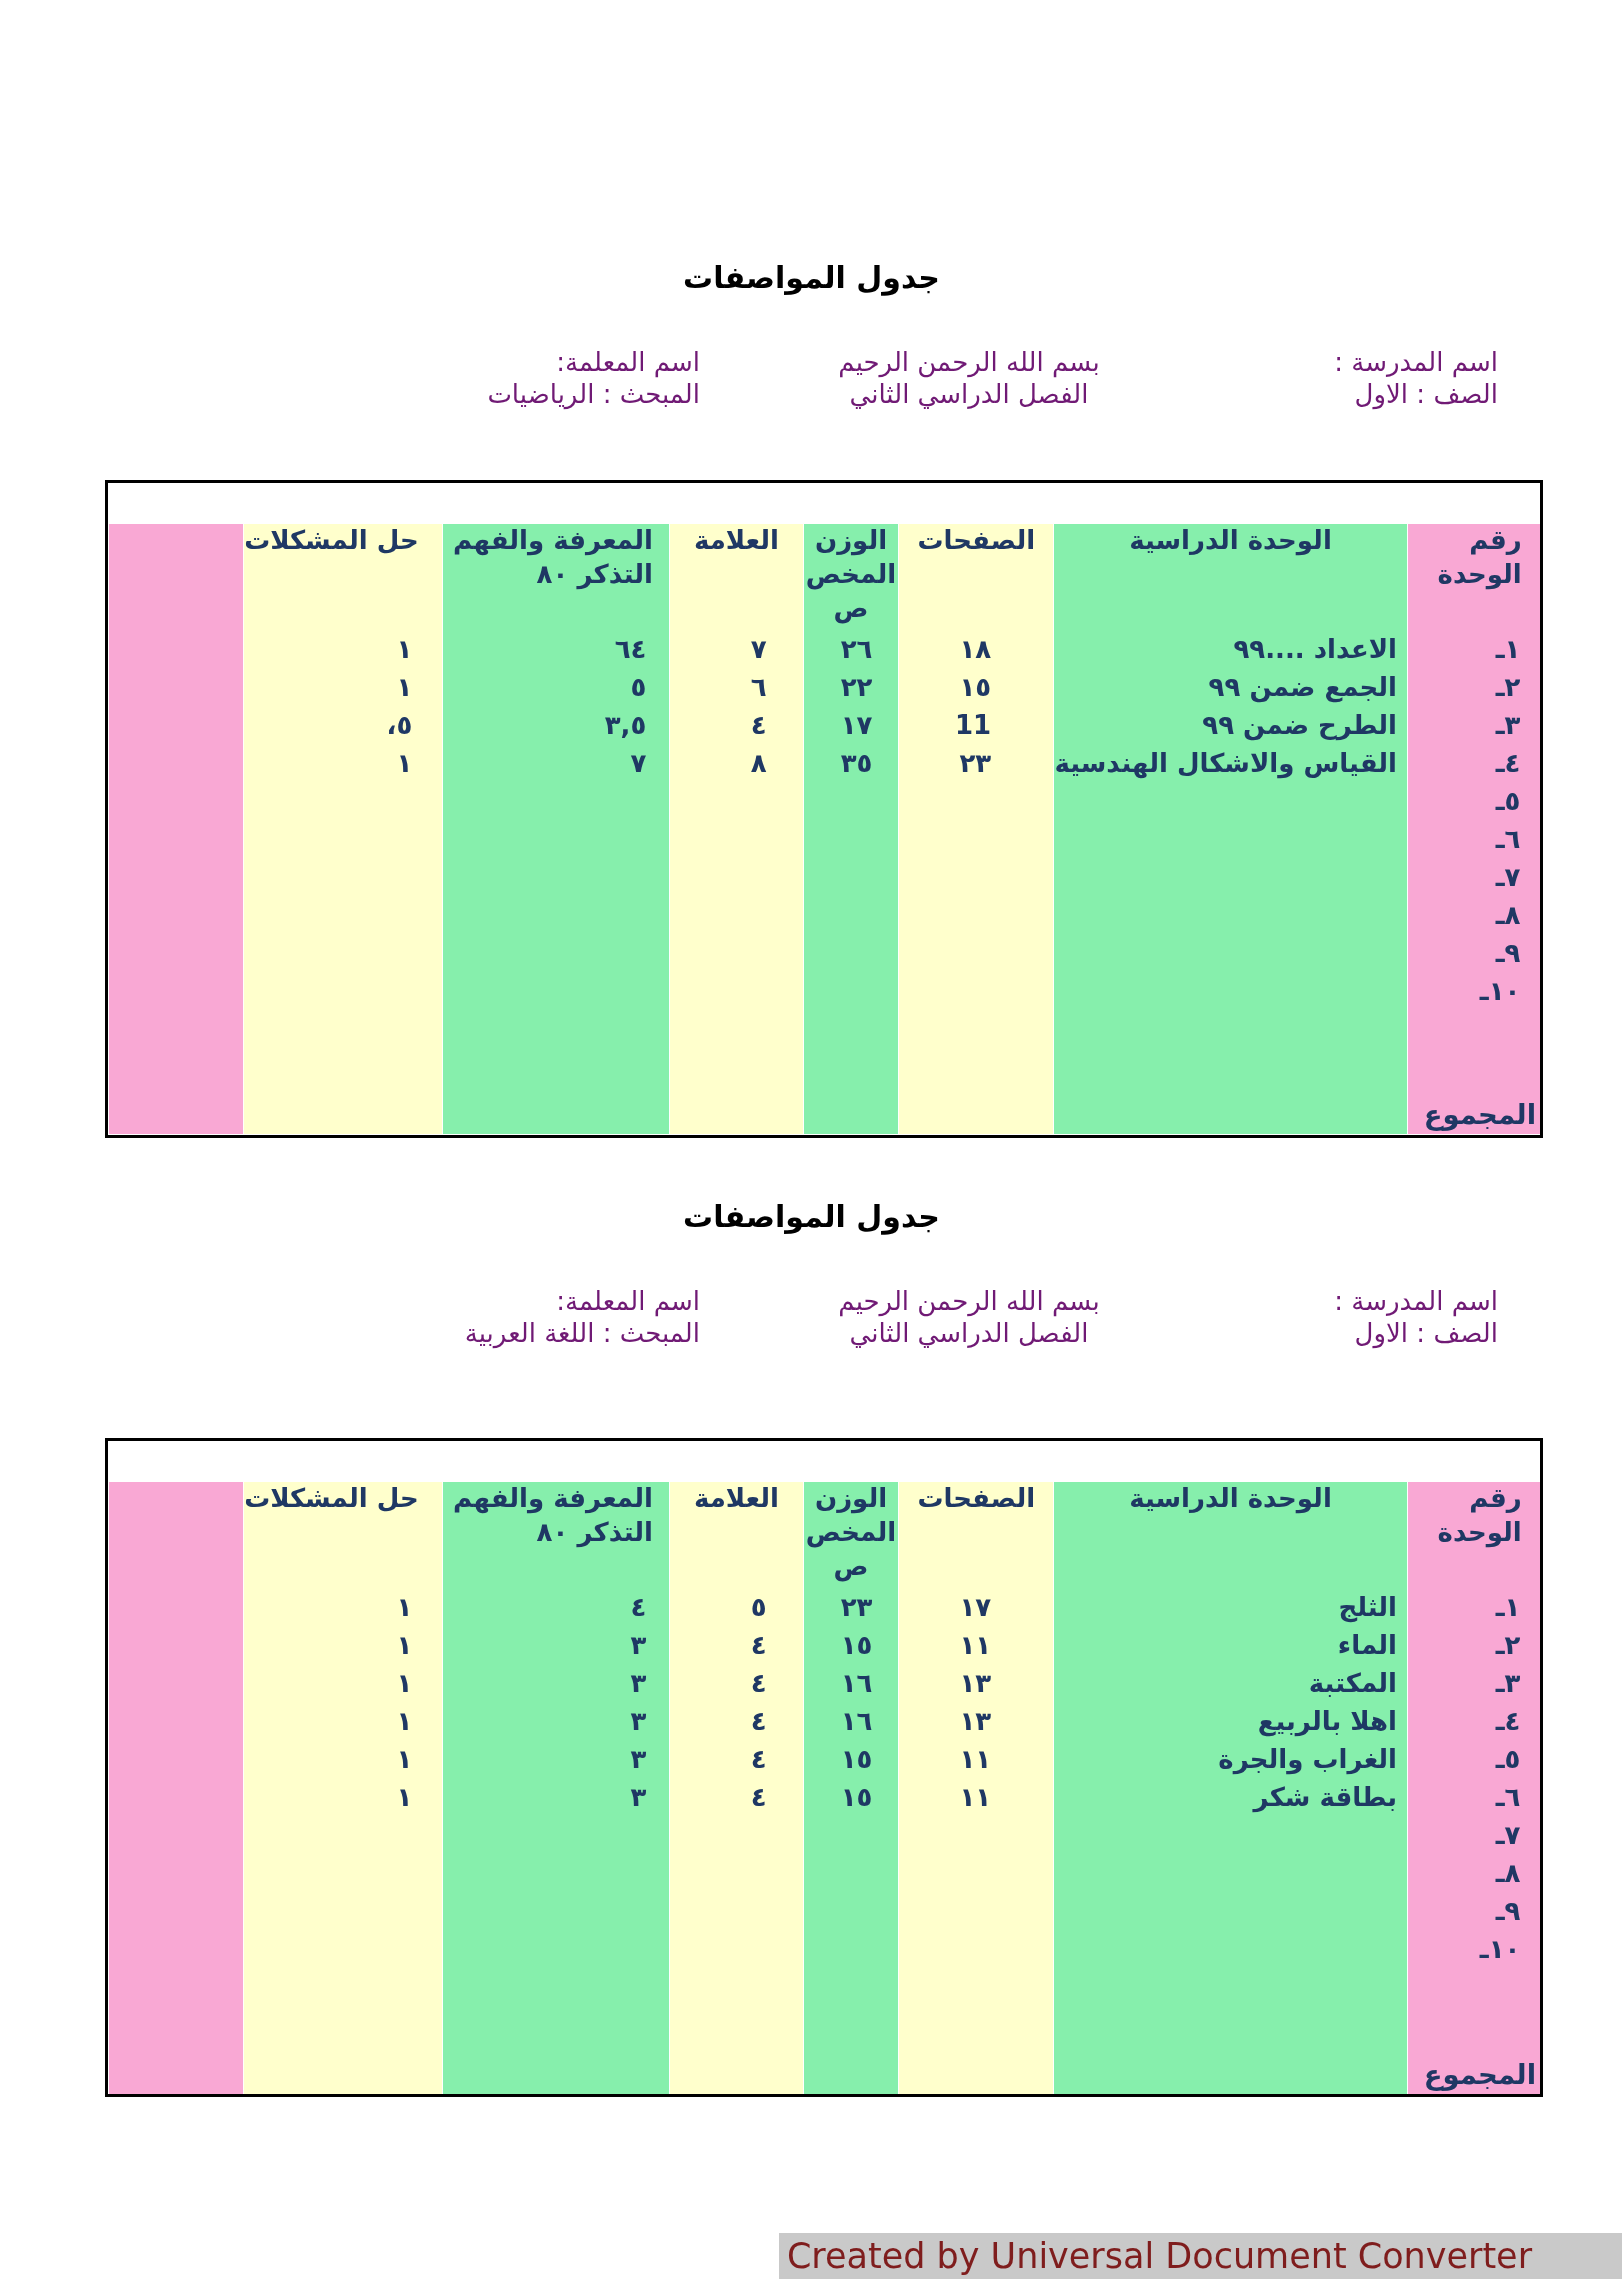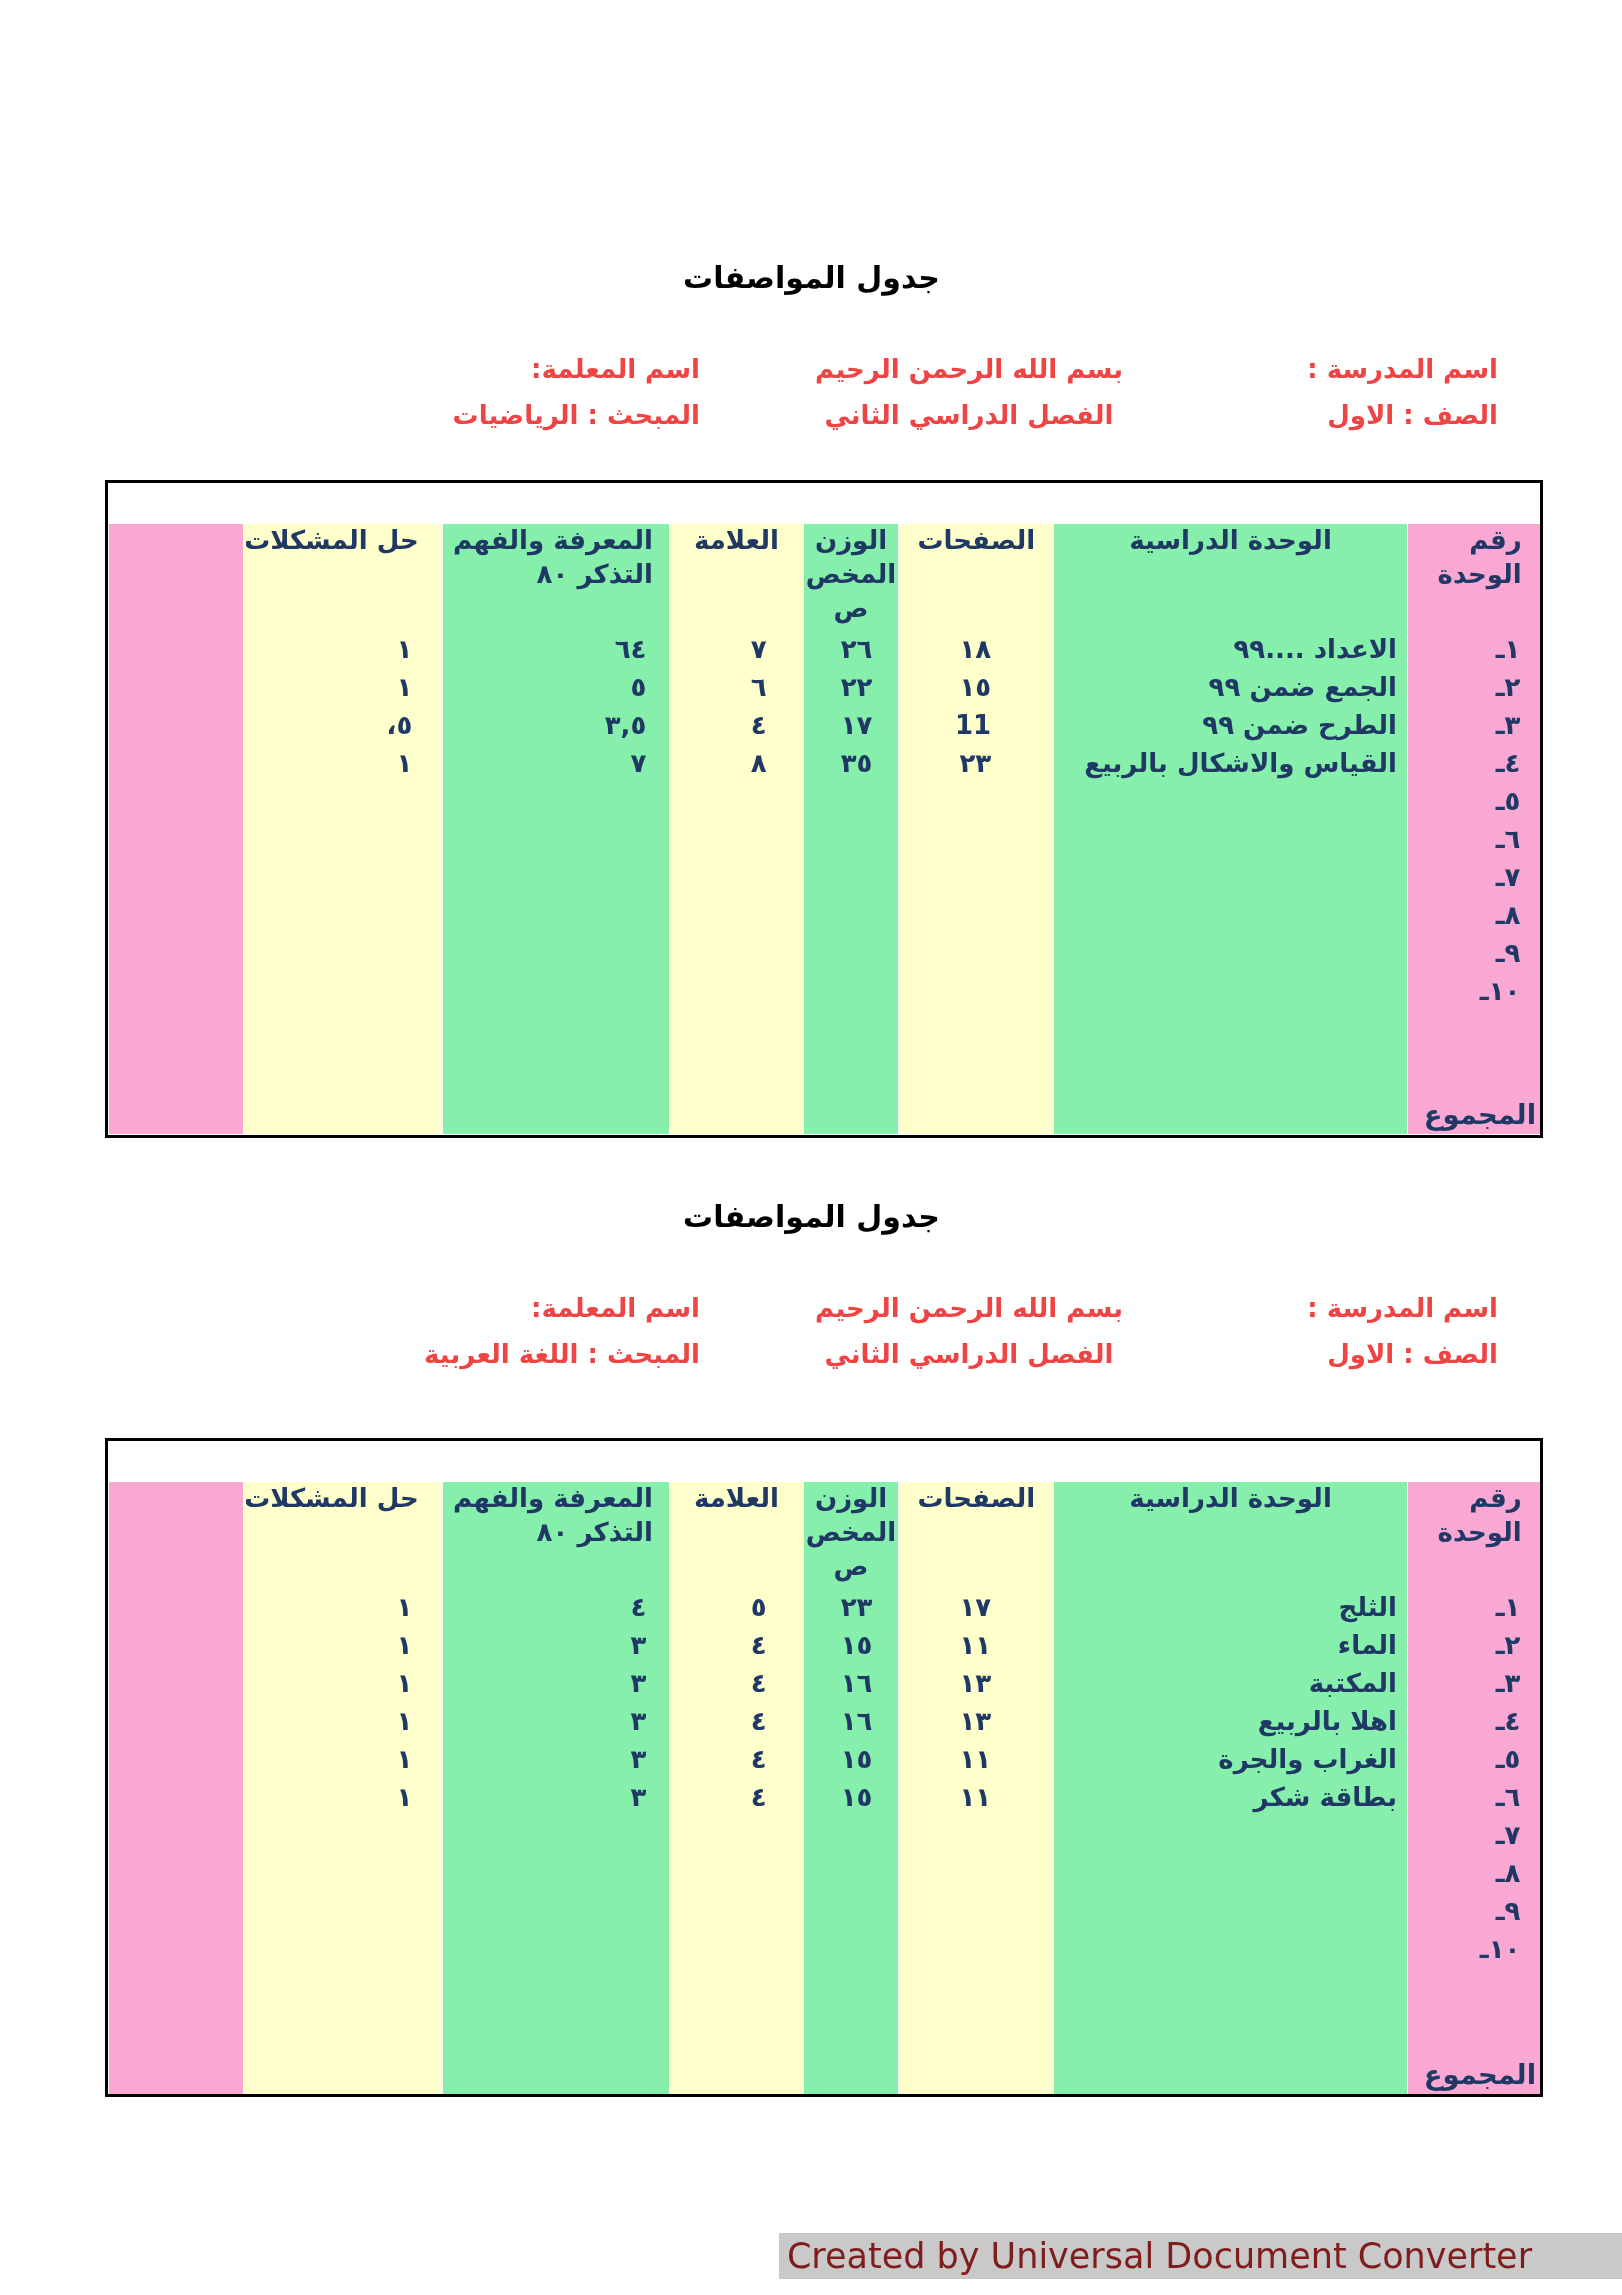--- a/index.html
+++ b/index.html
@@ -5,22 +5,22 @@
   html,body{margin:0;padding:0;}
   body{
     width:1623px;height:2295px;background:#ffffff;position:relative;
     font-family:"DejaVu Sans",sans-serif;
   }
   .page-title{
     position:absolute;left:0;width:1623px;text-align:center;
     font-size:30px;font-weight:bold;color:#000;direction:rtl;
   }
   .info-block{
-    position:absolute;direction:rtl;color:#ef4444;font-weight:bold;
-    font-size:26px;line-height:46px;white-space:pre-line;
+    position:absolute;direction:rtl;color:#701a75;font-weight:normal;
+    font-size:26px;line-height:32px;white-space:pre-line;
   }
   .info-right{text-align:right;}
   .info-center{text-align:center;}
   .info-left{text-align:right;}
 
   .spec-table{
     position:absolute;left:105px;width:1438px;
     border:3.3px solid #000;box-sizing:border-box;background:#fff;
   }
   .thead{
@@ -145,21 +145,21 @@
           <div class="cell c2">الطرح ضمن ٩٩</div>
           <div class="cell c3">11</div>
           <div class="cell c4">١٧</div>
           <div class="cell c5">٤</div>
           <div class="cell c6">٣,٥</div>
           <div class="cell c7">٥،</div>
         </div>
 
         <div class="trow">
           <div class="cell c1">٤ـ</div>
-          <div class="cell c2">القياس والاشكال بالربيع</div>
+          <div class="cell c2">القياس والاشكال الهندسية</div>
           <div class="cell c3">٢٣</div>
           <div class="cell c4">٣٥</div>
           <div class="cell c5">٨</div>
           <div class="cell c6">٧</div>
           <div class="cell c7">١</div>
         </div>
 
         <div class="trow">
           <div class="cell c1">٥ـ</div>
           <div class="cell c2"></div>

